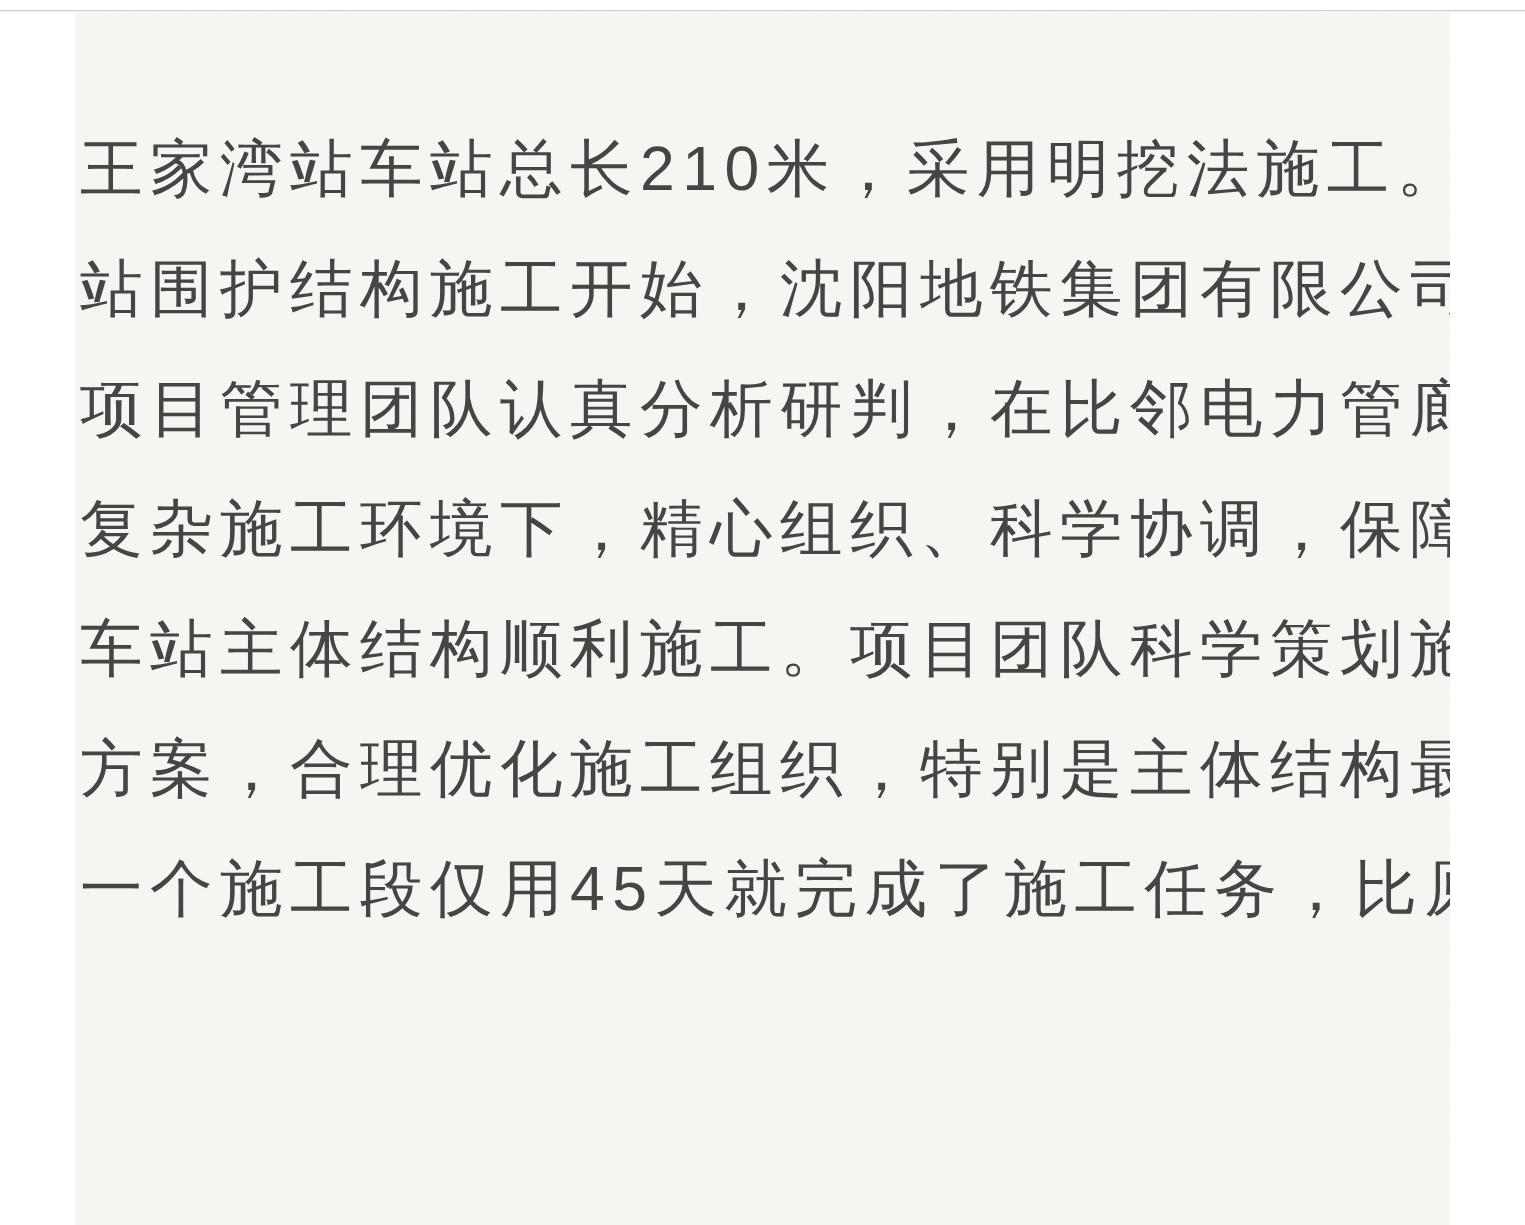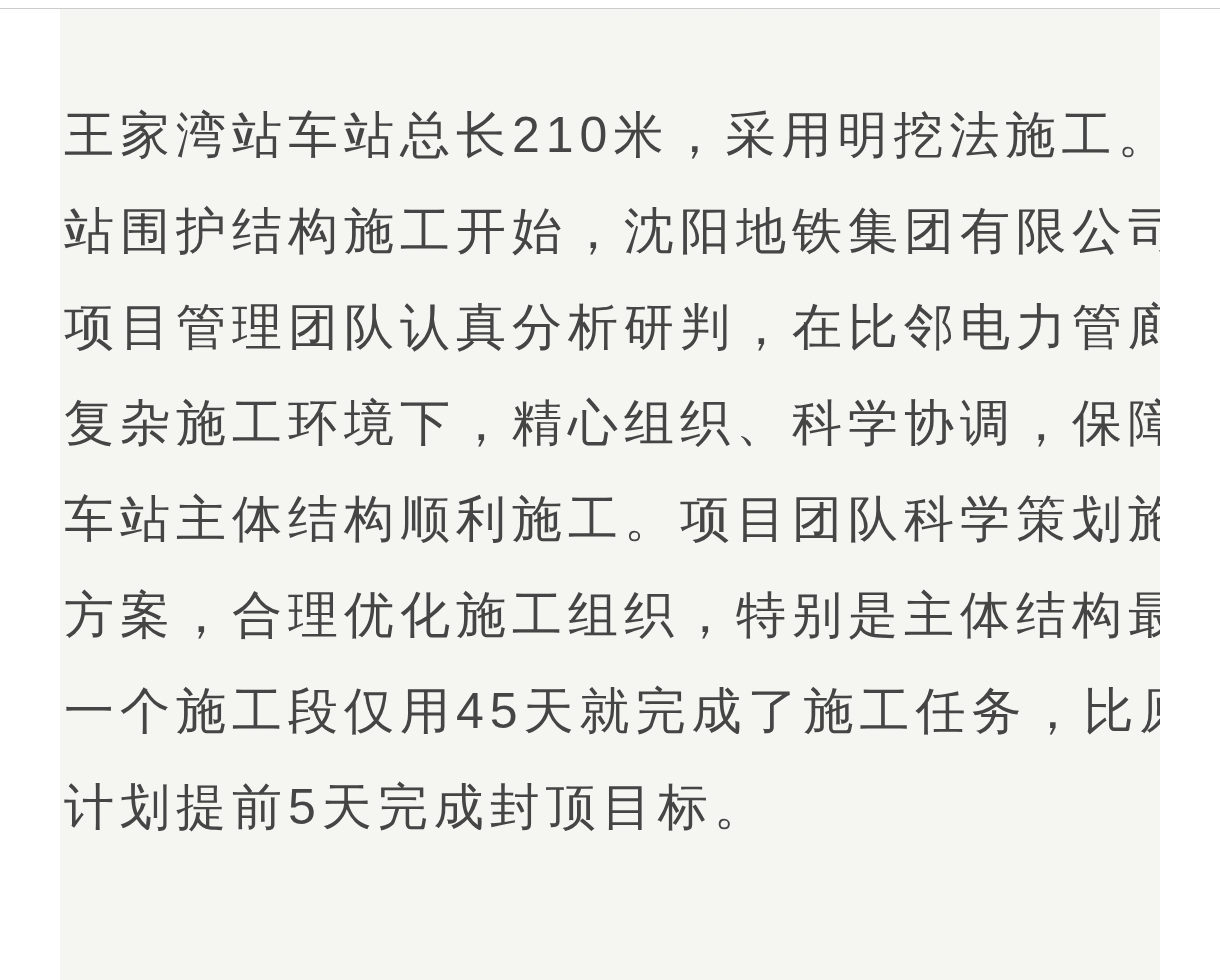--- a/index.html
+++ b/index.html
@@ -77,18 +77,17 @@
     </svg>
 
     <div class="article">
       <div class="text-line">王家湾站车站总长210米，采用明挖法施工。车</div>
       <div class="text-line">站围护结构施工开始，沈阳地铁集团有限公司与</div>
       <div class="text-line">项目管理团队认真分析研判，在比邻电力管廊的</div>
       <div class="text-line">复杂施工环境下，精心组织、科学协调，保障了</div>
       <div class="text-line">车站主体结构顺利施工。项目团队科学策划施工</div>
       <div class="text-line">方案，合理优化施工组织，特别是主体结构最后</div>
       <div class="text-line">一个施工段仅用45天就完成了施工任务，比原</div>
-      <div class="text-line">计划提前5天完成封顶目标。</div>
     </div>
 
   </div>
 
 </div>
 
 </body></html>

